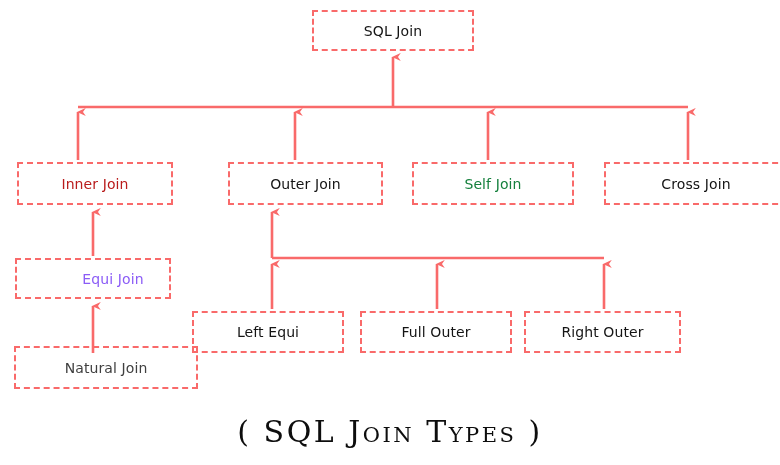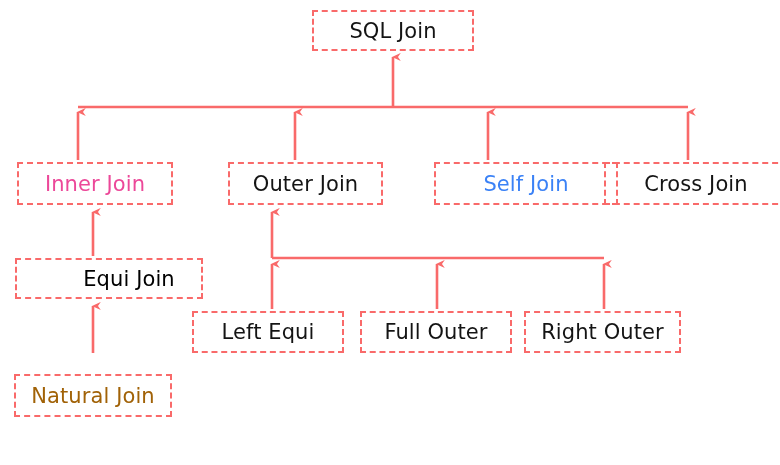--- a/index.html
+++ b/index.html
@@ -28,21 +28,21 @@
   
   .node {
     position: absolute;
     box-sizing: border-box;
     border: 2px dashed #F96A6A;
     background: transparent;
     display: flex;
     align-items: center;
     justify-content: center;
     color: #141414;
-    font-size: 21px;
+    font-size: 14px;
     font-weight: 400;
     letter-spacing: 0.1px;
     white-space: nowrap;
     z-index: 2;
   }
 
   
   #caption {
     position: absolute;
     left: 0;
@@ -85,24 +85,25 @@
 
       <path d="M272,258 L272,212" marker-end="url(#arrowUp)"></path>
       <path d="M272,258 L604,258"></path>
       <path d="M272,309 L272,264" marker-end="url(#arrowUp)"></path>
       <path d="M437,309 L437,264" marker-end="url(#arrowUp)"></path>
       <path d="M604,309 L604,264" marker-end="url(#arrowUp)"></path>
     </g>
   </svg>
 
   <div class="node" style="left: 312px; top: 10px; width: 162px; height: 41px; border-color: rgb(249, 106, 106); color: rgb(20, 20, 20);">SQL Join</div>
-  <div class="node" style="left: 17px; top: 162px; width: 156px; height: 43px; border-color: rgb(249, 106, 106); color: #ec4899;">Inner Join</div>
+  <div class="node" style="left: 17px; top: 162px; width: 156px; height: 43px; border-color: rgb(249, 106, 106); color: #b91c1c;">Inner Join</div>
   <div class="node" style="left: 228px; top: 162px; width: 155px; height: 43px; border-color: rgb(249, 106, 106); color: rgb(20, 20, 20);">Outer Join</div>
-  <div class="node" style="left: 434px; top: 162px; width: 184px; height: 43px; border-color: rgb(249, 106, 106); color: #3b82f6;">Self Join</div>
+  <div class="node" style="left: 412px; top: 162px; width: 162px; height: 43px; border-color: rgb(249, 106, 106); color: #15803d;">Self Join</div>
   <div class="node" style="left: 604px; top: 162px; width: 184px; height: 43px; border-color: rgb(249, 106, 106); color: rgb(20, 20, 20);">Cross Join</div>
-  <div class="node" style="left: 15px; top: 258px; width: 188px; height: 41px; border-color: rgb(249, 106, 106); color: #000000; padding-left: 40px;">Equi Join</div>
+  <div class="node" style="left: 15px; top: 258px; width: 156px; height: 41px; border-color: rgb(249, 106, 106); color: #8b5cf6; padding-left: 40px;">Equi Join</div>
   <div class="node" style="left: 192px; top: 311px; width: 152px; height: 42px; border-color: rgb(249, 106, 106); color: rgb(20, 20, 20);">Left Equi</div>
   <div class="node" style="left: 360px; top: 311px; width: 152px; height: 42px; border-color: rgb(249, 106, 106); color: rgb(20, 20, 20);">Full Outer</div>
   <div class="node" style="left: 524px; top: 311px; width: 157px; height: 42px; border-color: rgb(249, 106, 106); color: rgb(20, 20, 20);">Right Outer</div>
-  <div class="node" style="left: 14px; top: 374px; width: 158px; height: 43px; border-color: rgb(249, 106, 106); color: #a16207;">Natural Join</div>
+  <div class="node" style="left: 14px; top: 346px; width: 184px; height: 43px; border-color: rgb(249, 106, 106); color: #404040;">Natural Join</div>
 
+  <div id="caption">( SQL Join Types )</div>
 
 </div>
 
 </body></html>

